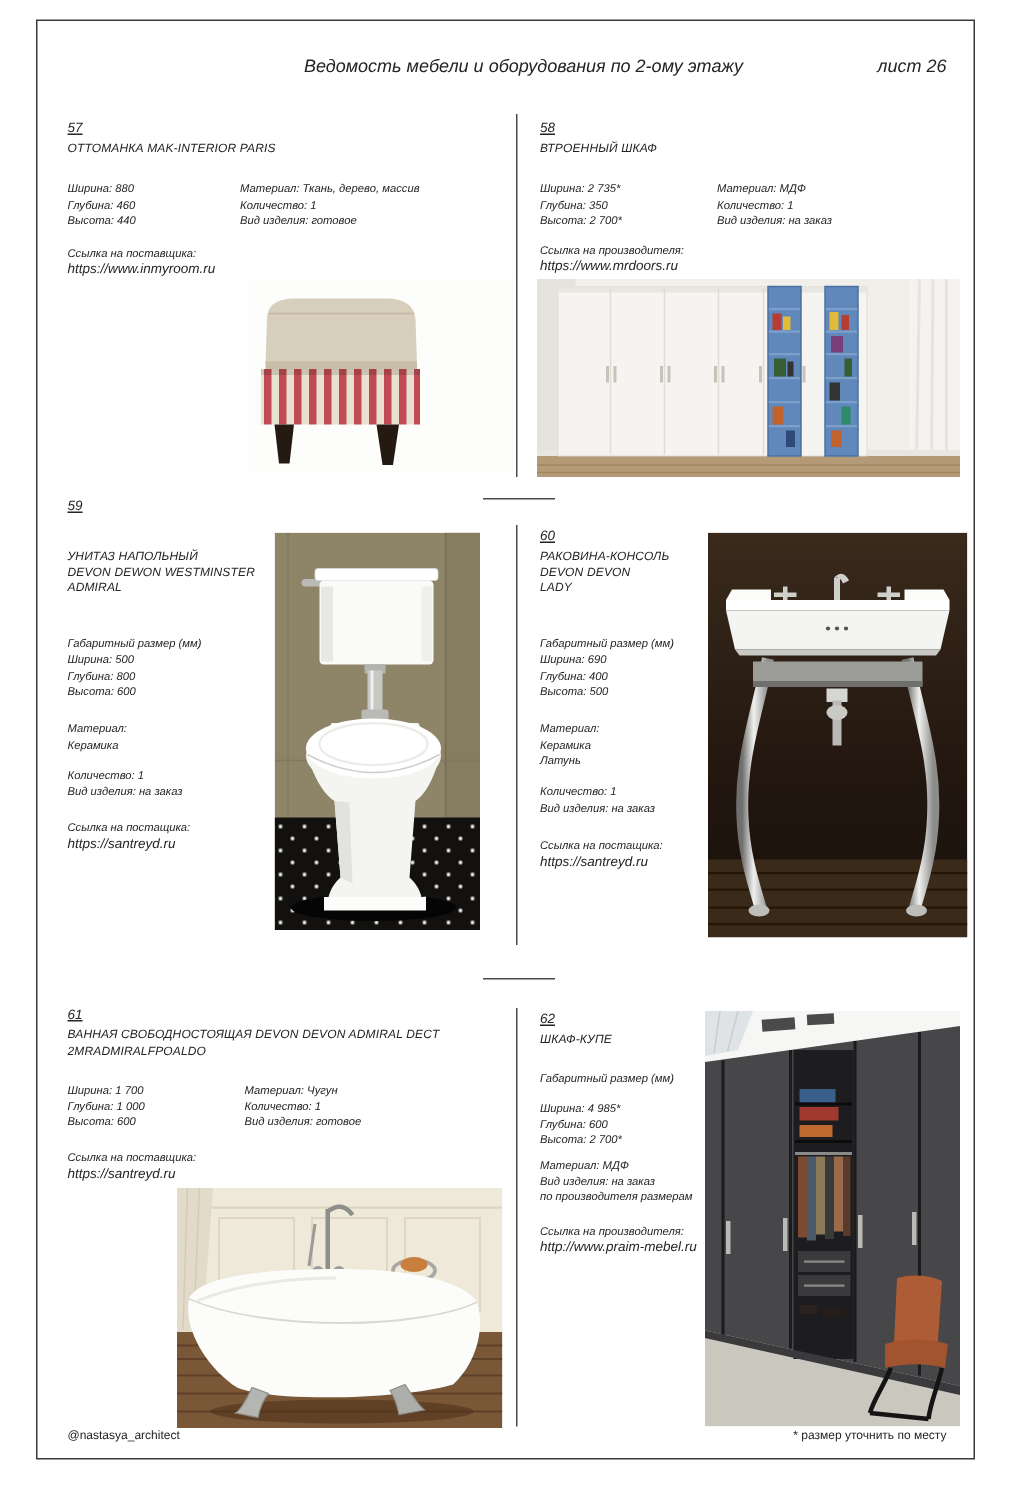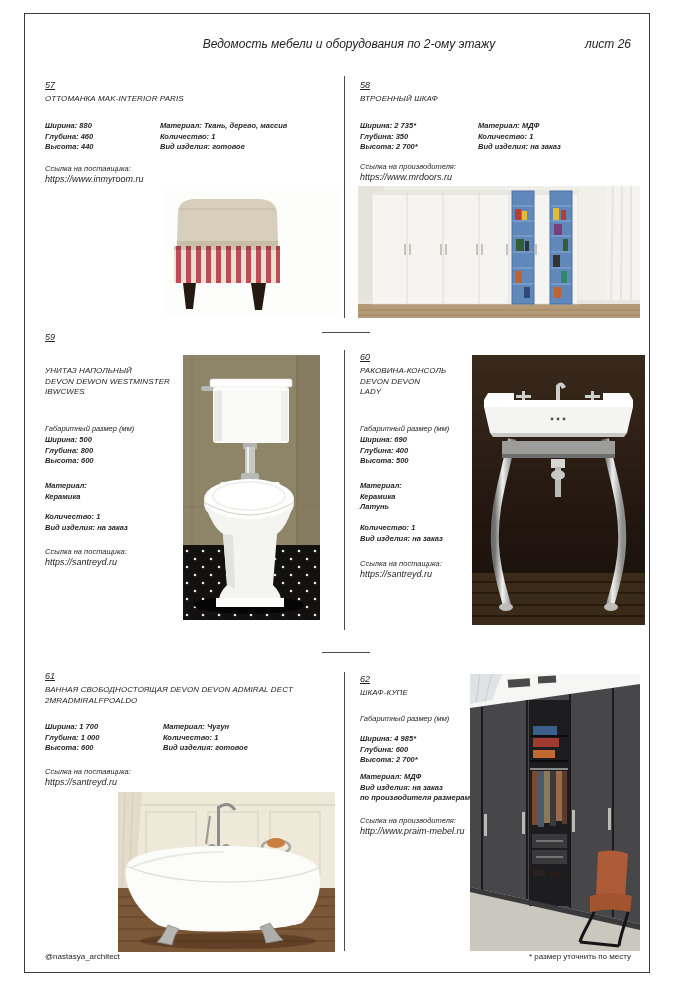--- a/index.html
+++ b/index.html
@@ -6,21 +6,21 @@
   html,body { background:#fff; }
   .page {
     position:relative; width:674px; height:990px; background:#ffffff;
     font-family:"Liberation Sans", sans-serif; overflow:hidden;
   }
   .t, .tl {
     font-family:"Liberation Sans", sans-serif;
     font-style:italic; color:#242424;
   }
   .t { position:absolute; white-space:nowrap; font-size:7.5px; line-height:10px; }
-  .tl { font-size:7.5px; line-height:10.5px; white-space:nowrap;font-weight:bold; }
+  .tl { font-size:7.5px; line-height:10.5px; white-space:nowrap; }
   .block { position:absolute; }
   .num  { font-size:9px; text-decoration:underline; }
   .ttl  { font-size:8px; letter-spacing:.1px;text-align:center; }
   .ttl-line { font-size:8px; line-height:10.5px; letter-spacing:.1px; white-space:nowrap; font-style:italic; color:#242424; }
   .link { font-size:9px; }
   .frame { position:absolute; left:24px; top:13px; width:626px; height:960px; border:1px solid #3a3a3a; }
   .hdr-title { position:absolute; left:0; right:0; top:37px; text-align:center; font-size:12px; font-style:italic; color:#242424;padding-left:24px; }
   .hdr-sheet { position:absolute; right:43px; top:37px; font-size:12px; font-style:italic; color:#242424; }
   .vdiv { position:absolute; left:344px; width:1px; background:#4a4a4a; }
   .hdash { position:absolute; left:322px; width:48px; height:1px; background:#4a4a4a; }
@@ -166,21 +166,21 @@
         </g>
       </svg>
     </div>
   </section>
 
   <section>
     <div class="t num" style="left:45px;top:332px">59</div>
     <div class="block" style="left:45px;top:366px">
       <div class="ttl-line">УНИТАЗ НАПОЛЬНЫЙ</div>
       <div class="ttl-line">DEVON DEWON WESTMINSTER</div>
-      <div class="ttl-line">IBWCWES</div>
+      <div class="ttl-line">ADMIRAL</div>
     </div>
     <div class="t" style="left:45px;top:424px">Габаритный размер (мм)</div>
     <div class="block" style="left:45px;top:435px">
       <div class="tl">Ширина: 500</div>
       <div class="tl">Глубина: 800</div>
       <div class="tl">Высота: 600</div>
     </div>
     <div class="block" style="left:45px;top:481px">
       <div class="tl">Материал:</div>
       <div class="tl">Керамика</div>

